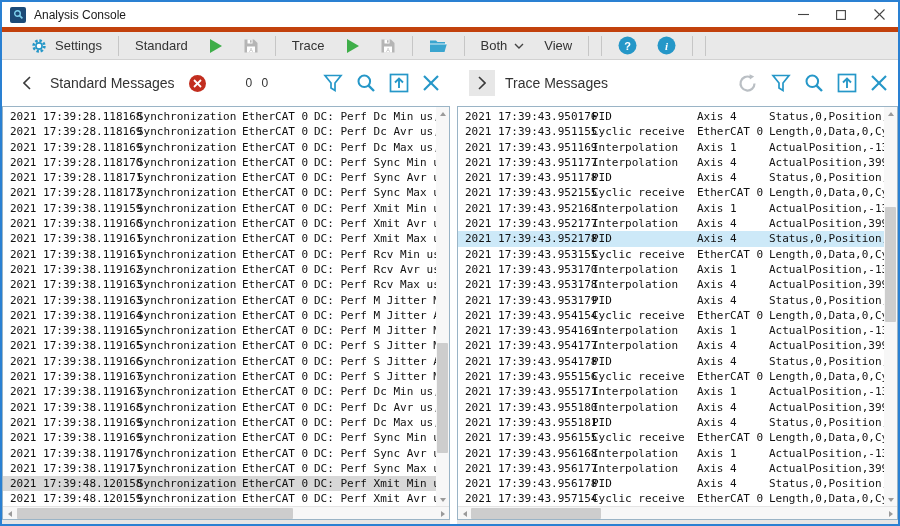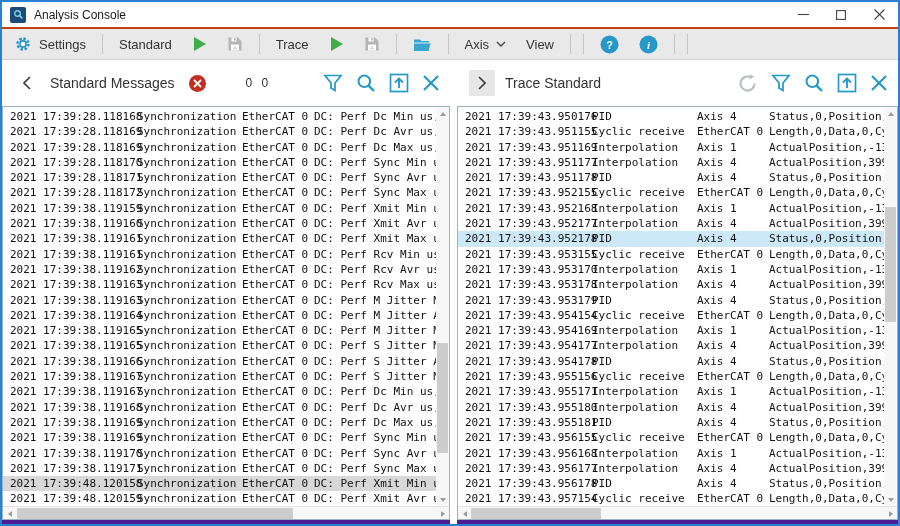--- a/index.html
+++ b/index.html
@@ -1,33 +1,33 @@
 <!DOCTYPE html>
 <html><head>
 <meta charset="utf-8">
 <style>
   * { box-sizing: border-box; margin: 0; padding: 0; }
   html,body { width:900px; height:526px; overflow:hidden; }
   body { font-family:"Liberation Sans", sans-serif; background:#fff; }
 
-  .app { width:900px; height:526px; border:2px solid #2a80d2; background:#4c1d95;
+  .app { width:900px; height:526px; border:2px solid #2a80d2; background:#e5e5e5;
          display:flex; flex-direction:column; position:relative; }
 
   
   .titlebar { height:25px; background:#fff; display:flex; align-items:center; flex:0 0 auto; }
   .app-icon { width:16px; height:16px; margin:0 8px 0 8px; background:#1c4a77; border-radius:2px;
               display:flex; align-items:center; justify-content:center; }
   .title-text { font-size:12px; color:#1a1a1a; }
   .win-controls { margin-left:auto; display:flex; height:100%; }
   .win-btn { width:38px; height:100%; display:flex; align-items:center; justify-content:center; color:#444; }
   .win-btn svg { display:block; }
 
   
-  .toolbar { height:33px; background:#e9e9e9; border-top:2px solid #c2410c; border-bottom:1px solid #d2d2d2;
-             display:flex; align-items:center; padding:0 4px; flex:0 0 auto; gap:4px; }
+  .toolbar { height:33px; background:#e9e9e9; border-top:5px solid #c2410c; border-bottom:1px solid #d2d2d2;
+             display:flex; align-items:center; padding:0 20px; flex:0 0 auto; gap:4px; }
   .tb-item { display:flex; align-items:center; gap:7px; padding:4px 8px; font-size:13px; color:#333; border-radius:2px; }
   .tb-sep { width:1px; height:20px; background:#c6c6c6; margin:0 4px; flex:0 0 auto; }
   .tb-icon { display:flex; align-items:center; justify-content:center; }
 
   
   .panes { flex:1 1 auto; display:flex; min-height:0; }
   .pane { display:flex; flex-direction:column; min-width:0; }
   .pane-left  { width:448px; flex:0 0 auto; }
   .pane-split { width:7px; flex:0 0 auto; background:#fff; }
   .pane-right { flex:1 1 auto; }
@@ -167,21 +167,21 @@
         <svg width="19" height="15" viewBox="0 0 19 15">
             <path d="M1 2.5 H7 L8.5 4 H16 V6 H1 Z" fill="#3aa5cf"></path>
             <path d="M1 6 H17.8 L15.5 14 H1 Z" fill="#3aa5cf"></path>
             <line x1="1" y1="6" x2="17.8" y2="6" stroke="#fff" stroke-width="0.8"></line>
           </svg>
       </span>
     </div>
     <div class="tb-sep"></div>
 
     <div class="tb-item">
-      <span>Axis</span>
+      <span>Both</span>
       <span class="tb-icon">
         <svg width="10" height="6" viewBox="0 0 10 6">
             <polyline points="1,1 5,5 9,1" fill="none" stroke="#444" stroke-width="1.4"></polyline>
           </svg>
       </span>
     </div>
     <div class="tb-item">
       <span>View</span>
     </div>
     <div class="tb-sep"></div>
@@ -439,21 +439,21 @@
 
     <div class="pane-split"></div>
 
     <div class="pane pane-right">
       <div class="pane-header">
         <div class="nav-chevron boxed">
           <svg width="8" height="14" viewBox="0 0 8 14">
               <polyline points="1,1 7,7 1,13" fill="none" stroke="#3a3a3a" stroke-width="1.6"></polyline>
             </svg>
         </div>
-        <span class="pane-title">Trace Standard</span>
+        <span class="pane-title">Trace Messages</span>
         <div class="hdr-icons">
           <span class="hicon">
             <svg width="21" height="21" viewBox="0 0 21 21">
                 <path d="M17.5 10.5 A7 7 0 1 1 13.5 4.2" fill="none" stroke="#babfc4" stroke-width="2.2"></path>
                 <polygon points="12.5,1.2 17.2,3.4 12.9,6.6" fill="#babfc4"></polygon>
               </svg>
           </span>
           <span class="hicon">
             <svg width="20" height="20" viewBox="0 0 20 20">
                 <path d="M2 2.5 H18 L12 10 V17.5 L8 15 V10 Z" fill="none" stroke="#2597c8" stroke-width="1.7"></path>

